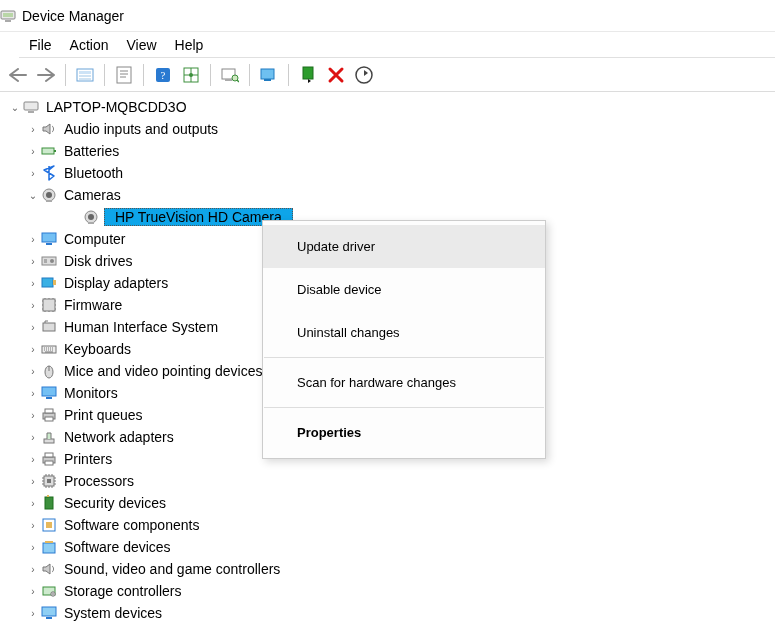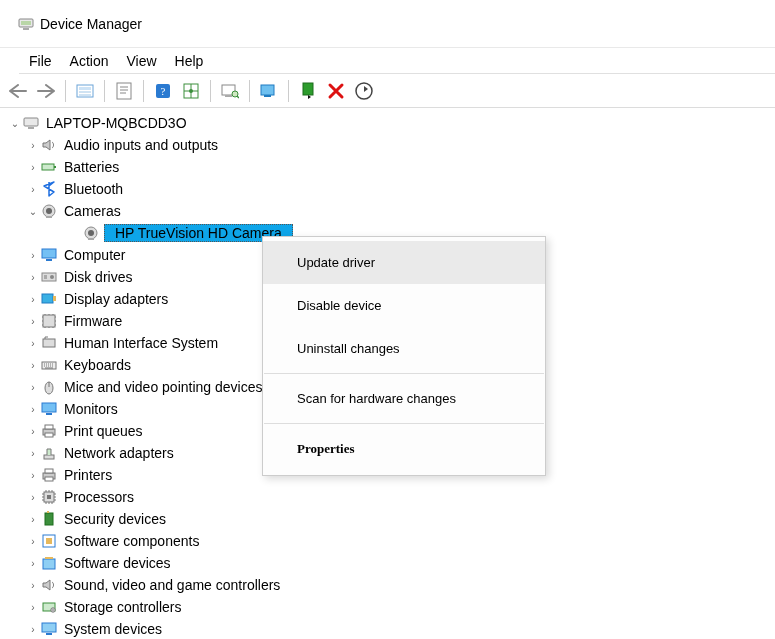--- a/index.html
+++ b/index.html
@@ -8,23 +8,23 @@
     width: 775px; height: 639px;
     font-family: "Segoe UI", Tahoma, sans-serif;
     font-size: 14px;
     color: #000;
     background: #fff;
     overflow: hidden;
   }
   .window { width: 775px; height: 639px; display:flex; flex-direction:column; }
   .titlebar {
     display:flex; align-items:center; gap:6px;
-    padding: 4px 18px;
+    padding: 4px 0;
     border-bottom: 1px solid #e9e9e9;
-    height: 48px;
+    height: 32px;
   }
   .titlebar .app-icon { width:16px; height:16px; }
   .titlebar .title { font-size:14px; }
   .menubar {
     display:flex; gap:18px;
     padding: 3px 10px;
     height: 26px;
     align-items:center;
     border-bottom: 1px solid #e0e0e0;
     margin-left: 19px;
@@ -81,21 +81,21 @@
     box-shadow: 3px 3px 8px rgba(0,0,0,0.15);
     padding: 4px 0;
     z-index: 10;
   }
   .ctxitem {
     padding: 14px 34px;
     font-size:13px;
     cursor:default;
   }
   .ctxitem.highlight { background:#eaeaea; }
-  .ctxitem.bold { font-weight:700;font-family:Liberation Serif, serif; }
+  .ctxitem.bold { font-weight:700; }
   .ctxsep { height:1px; background:#ddd; margin:3px 1px; }
 
   svg { display:block; }
 </style>
 </head>
 <body>
 
 <div class="window">
 
   <div class="titlebar">

